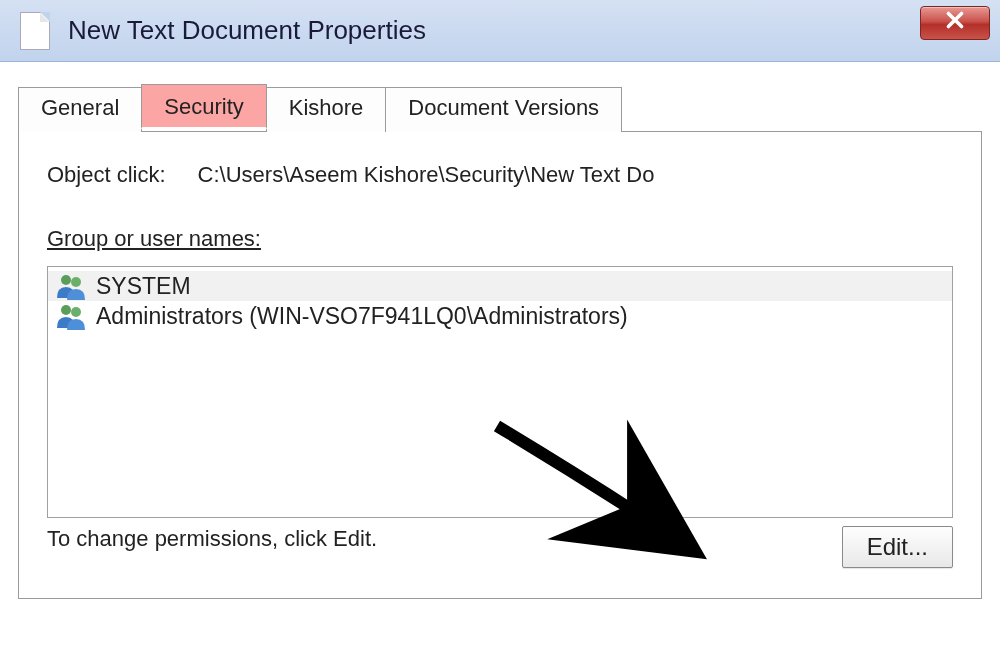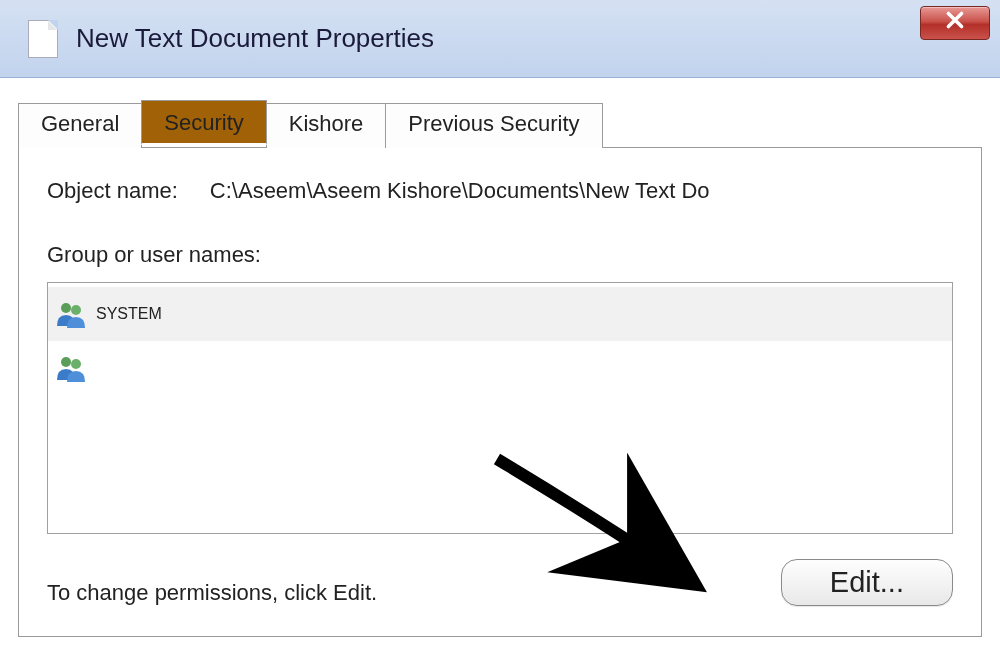--- a/index.html
+++ b/index.html
@@ -8,25 +8,25 @@
       padding: 0;
     }
     body {
       font-family: "Segoe UI", Tahoma, sans-serif;
       background: #ffffff;
       width: 1000px;
       height: 651px;
       overflow: hidden;
     }
     .titlebar {
-      height: 78px;
+      height: 62px;
       background: linear-gradient(to bottom, #d5e1f3, #c1d3ed);
       display: flex;
       align-items: center;
-      padding-left: 28px;
+      padding-left: 20px;
       position: relative;
       border-bottom: 1px solid #9cb3d8;
       text-align: center;
     }
     .titlebar-icon {
       width: 30px;
       height: 38px;
       background: #ffffff;
       border: 1px solid #aab;
       position: relative;
@@ -92,21 +92,21 @@
       color: #222;
       background: #fdfdfd;
       border: 1px solid #9b9b9b;
       border-bottom: none;
       margin-right: -1px;
       cursor: pointer;
       position: relative;
       top: 1px;
     }
     .tab.active {
-      background: #a16207;
+      background: #fca5a5;
       border-top: 1px solid #9b9b9b;
       border-left: 1px solid #9b9b9b;
       border-right: 1px solid #9b9b9b;
       border-bottom: 2px solid #ffffff;
       z-index: 3;
       top: -2px;
       padding-top: 9px;
     }
     .tab-content {
       border: 1px solid #9b9b9b;
@@ -128,32 +128,33 @@
     .object-value {
       font-size: 22px;
       color: #222;
       white-space: nowrap;
       overflow: hidden;
     }
     .group-label {
       font-size: 22px;
       color: #222;
       margin-bottom: 14px;
+      text-decoration: underline;
     }
     .user-list {
       border: 1px solid #a0a0a0;
       background: #ffffff;
       min-height: 252px;
       padding: 4px 0;
     }
     .user-item {
       display: flex;
       align-items: center;
-      padding: 12px 6px;
-      font-size: 16px;
+      padding: 0 6px;
+      font-size: 23px;
       color: #222;
     }
     .user-item.selected {
       background: #f1f1f1;
     }
     .user-icon {
       width: 34px;
       height: 30px;
       margin-right: 8px;
       display: flex;
@@ -165,35 +166,35 @@
       width: 32px;
       height: 28px;
     }
     .single-icon-svg {
       width: 26px;
       height: 28px;
     }
     .footer-row {
       display: flex;
       justify-content: space-between;
-      align-items: flex-end;
-      margin-top: 25px;
+      align-items: flex-start;
+      margin-top: 8px;
       position: relative;
     }
     .footer-text {
       font-size: 22px;
       color: #222;
     }
     .edit-btn {
-      padding: 6px 48px;
-      font-size: 29px;
+      padding: 6px 24px;
+      font-size: 24px;
       color: #222;
       background: linear-gradient(to bottom, #fefefe, #e8e8e8);
       border: 1px solid #8a8a8a;
-      border-radius: 16px;
+      border-radius: 2px;
       cursor: pointer;
       box-shadow: 0 1px 1px rgba(0,0,0,0.1);
     }
     .arrow {
       position: absolute;
       left: 430px;
       top: -120px;
       pointer-events: none;
     }
   </style>
@@ -211,26 +212,26 @@
     </span>
   </div>
 </div>
 
 <div class="content">
   <div class="tab-container">
     <div class="tabs">
       <div class="tab">General</div>
       <div class="tab active">Security</div>
       <div class="tab">Kishore</div>
-      <div class="tab">Previous Security</div>
+      <div class="tab">Document Versions</div>
     </div>
     <div class="tab-content">
       <div class="object-row">
-        <div class="object-label">Object name:</div>
-        <div class="object-value">C:\Aseem\Aseem Kishore\Documents\New Text Do</div>
+        <div class="object-label">Object click:</div>
+        <div class="object-value">C:\Users\Aseem Kishore\Security\New Text Do</div>
       </div>
       <div class="group-label">Group or user names:</div>
       <div class="user-list">
         <div class="user-item selected">
           <span class="user-icon">
             <svg class="group-icon-svg" viewBox="0 0 32 28">
               <circle cx="11" cy="8" r="5" fill="#5a9e5a"></circle>
               <path d="M2 26 Q2 15 11 15 Q20 15 20 26 Z" fill="#3b7bc8"></path>
               <circle cx="21" cy="10" r="5" fill="#6ab06a"></circle>
               <path d="M12 28 Q12 17 21 17 Q30 17 30 28 Z" fill="#4f8fd9"></path>
@@ -240,20 +241,21 @@
         </div>
         <div class="user-item">
           <span class="user-icon">
             <svg class="group-icon-svg" viewBox="0 0 32 28">
               <circle cx="11" cy="8" r="5" fill="#5a9e5a"></circle>
               <path d="M2 26 Q2 15 11 15 Q20 15 20 26 Z" fill="#3b7bc8"></path>
               <circle cx="21" cy="10" r="5" fill="#6ab06a"></circle>
               <path d="M12 28 Q12 17 21 17 Q30 17 30 28 Z" fill="#4f8fd9"></path>
             </svg>
           </span>
+          <span>Administrators (WIN-VSO7F941LQ0\Administrators)</span>
         </div>
       </div>
       <div class="footer-row">
         <div class="footer-text">To change permissions, click Edit.</div>
         <button class="edit-btn">Edit...</button>
         <svg class="arrow" width="260" height="180">
           <defs>
             <marker id="ah" markerWidth="14" markerHeight="14" refX="10" refY="6" orient="auto">
               <path d="M0,0 L12,6 L0,12 L4,6 Z" fill="#000"></path>
             </marker>

